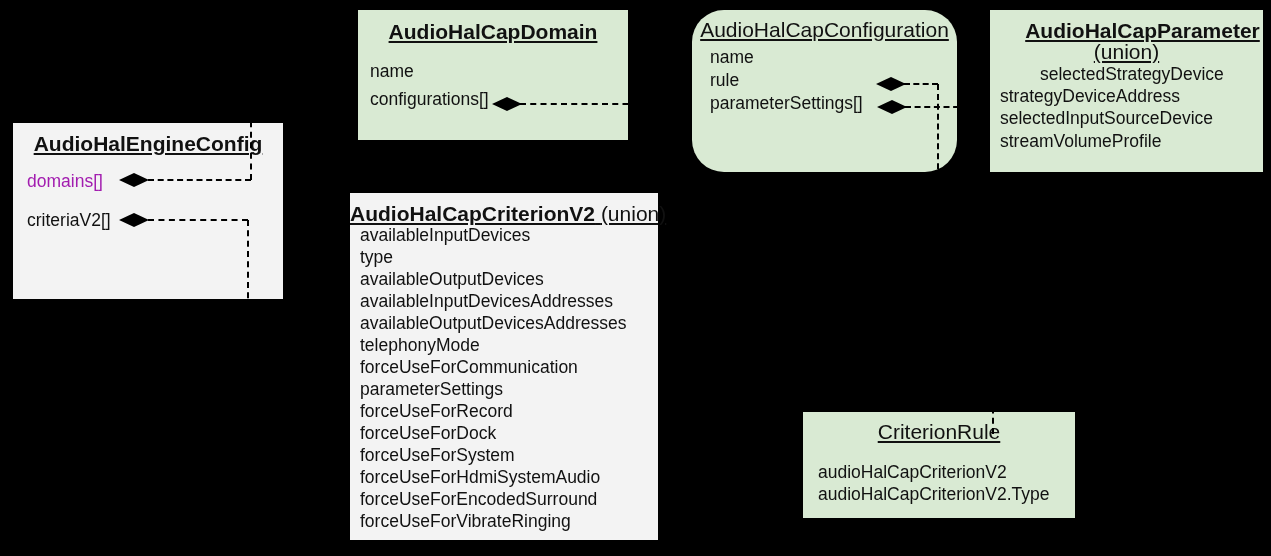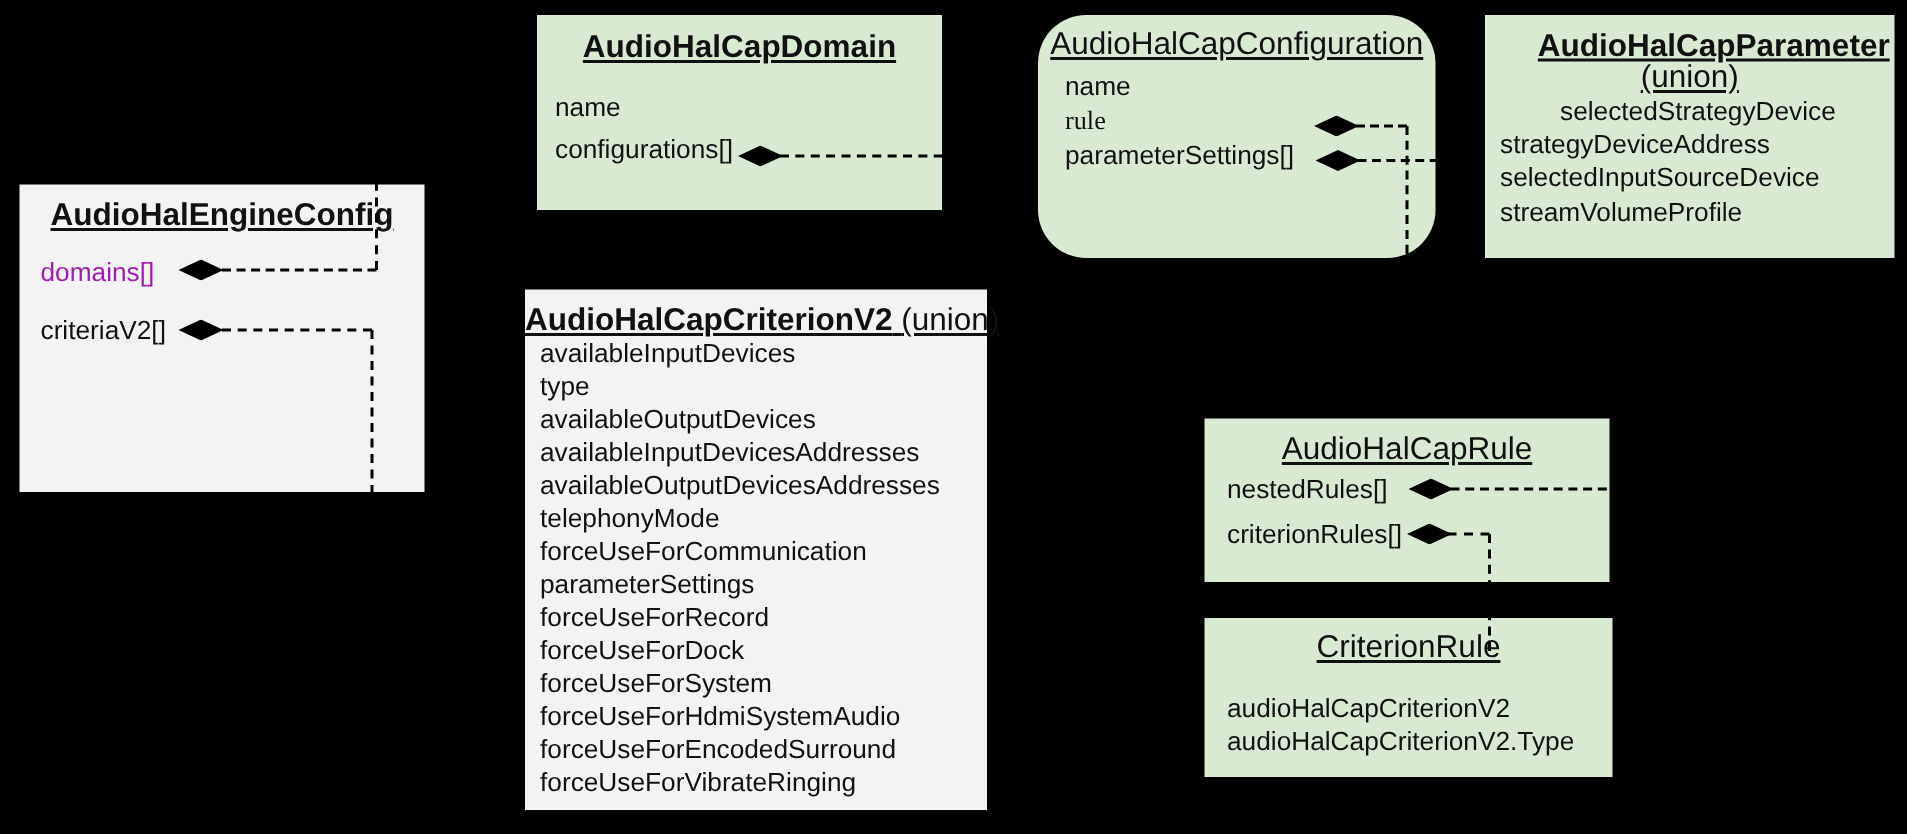--- a/index.html
+++ b/index.html
@@ -54,36 +54,36 @@
     position: absolute;
     border-left: 2px dashed #000;
     width: 0;
   }
 </style>
 </head>
 <body>
 
 <div id="canvas">
 
-  <div class="box bg-gray" style="left:13px; top:123px; width:270px; height:205px;">
+  <div class="box bg-gray" style="left:13px; top:123px; width:270px; height:176px;">
     <div class="box-title bold" style="top:10px;">AudioHalEngineConfig</div>
     <div class="row green-text" style="left:14px; top:47px;">domains[]</div>
     <div class="row" style="left:14px; top:86px;">criteriaV2[]</div>
   </div>
 
   <div class="box bg-green" style="left:358px; top:10px; width:270px; height:130px;">
     <div class="box-title bold" style="top:11px;">AudioHalCapDomain</div>
     <div class="row" style="left:12px; top:50px;">name</div>
     <div class="row" style="left:12px; top:78px;">configurations[]</div>
   </div>
 
   <div class="box bg-green" style="left:692px; top:10px; width:265px; height:162px;border-radius:32px;">
     <div class="box-title" style="top:9px;">AudioHalCapConfiguration</div>
     <div class="row" style="left:18px; top:36px;">name</div>
-    <div class="row" style="left:18px; top:59px;font-family:Liberation Serif, serif;">rule</div>
+    <div class="row" style="left:18px; top:59px;">rule</div>
     <div class="row" style="left:18px; top:82px;">parameterSettings[]</div>
   </div>
 
   <div class="box bg-green" style="left:990px; top:10px; width:273px; height:162px;">
     <div class="box-title bold" style="top:10px;padding-left:32px;">AudioHalCapParameter</div>
     <div class="box-title" style="top:31px;">(union)</div>
     <div class="row" style="left:10px; top:53px;margin-left:40px;">selectedStrategyDevice</div>
     <div class="row" style="left:10px; top:75px;">strategyDeviceAddress</div>
     <div class="row" style="left:10px; top:97px;">selectedInputSourceDevice</div>
     <div class="row" style="left:10px; top:120px;">streamVolumeProfile</div>
@@ -102,25 +102,20 @@
       <div>parameterSettings</div>
       <div>forceUseForRecord</div>
       <div>forceUseForDock</div>
       <div>forceUseForSystem</div>
       <div>forceUseForHdmiSystemAudio</div>
       <div>forceUseForEncodedSurround</div>
       <div>forceUseForVibrateRinging</div>
     </div>
   </div>
 
-  <div class="box bg-green" style="left:803px; top:279px; width:270px; height:109px;">
-    <div class="box-title" style="top:10px;">AudioHalCapRule</div>
-    <div class="row" style="left:15px; top:36px;">nestedRules[]</div>
-    <div class="row" style="left:15px; top:66px;">criterionRules[]</div>
-  </div>
 
   <div class="box bg-green" style="left:803px; top:412px; width:272px; height:106px;">
     <div class="box-title" style="top:9px;">CriterionRule</div>
     <div class="row" style="left:15px; top:49px;">audioHalCapCriterionV2</div>
     <div class="row" style="left:15px; top:71px;">audioHalCapCriterionV2.Type</div>
   </div>
 
   <div class="diamond" style="left:119px; top:173px;"></div>
   <div class="diamond" style="left:119px; top:213px;"></div>
   <div class="diamond" style="left:492px; top:97px;"></div>

